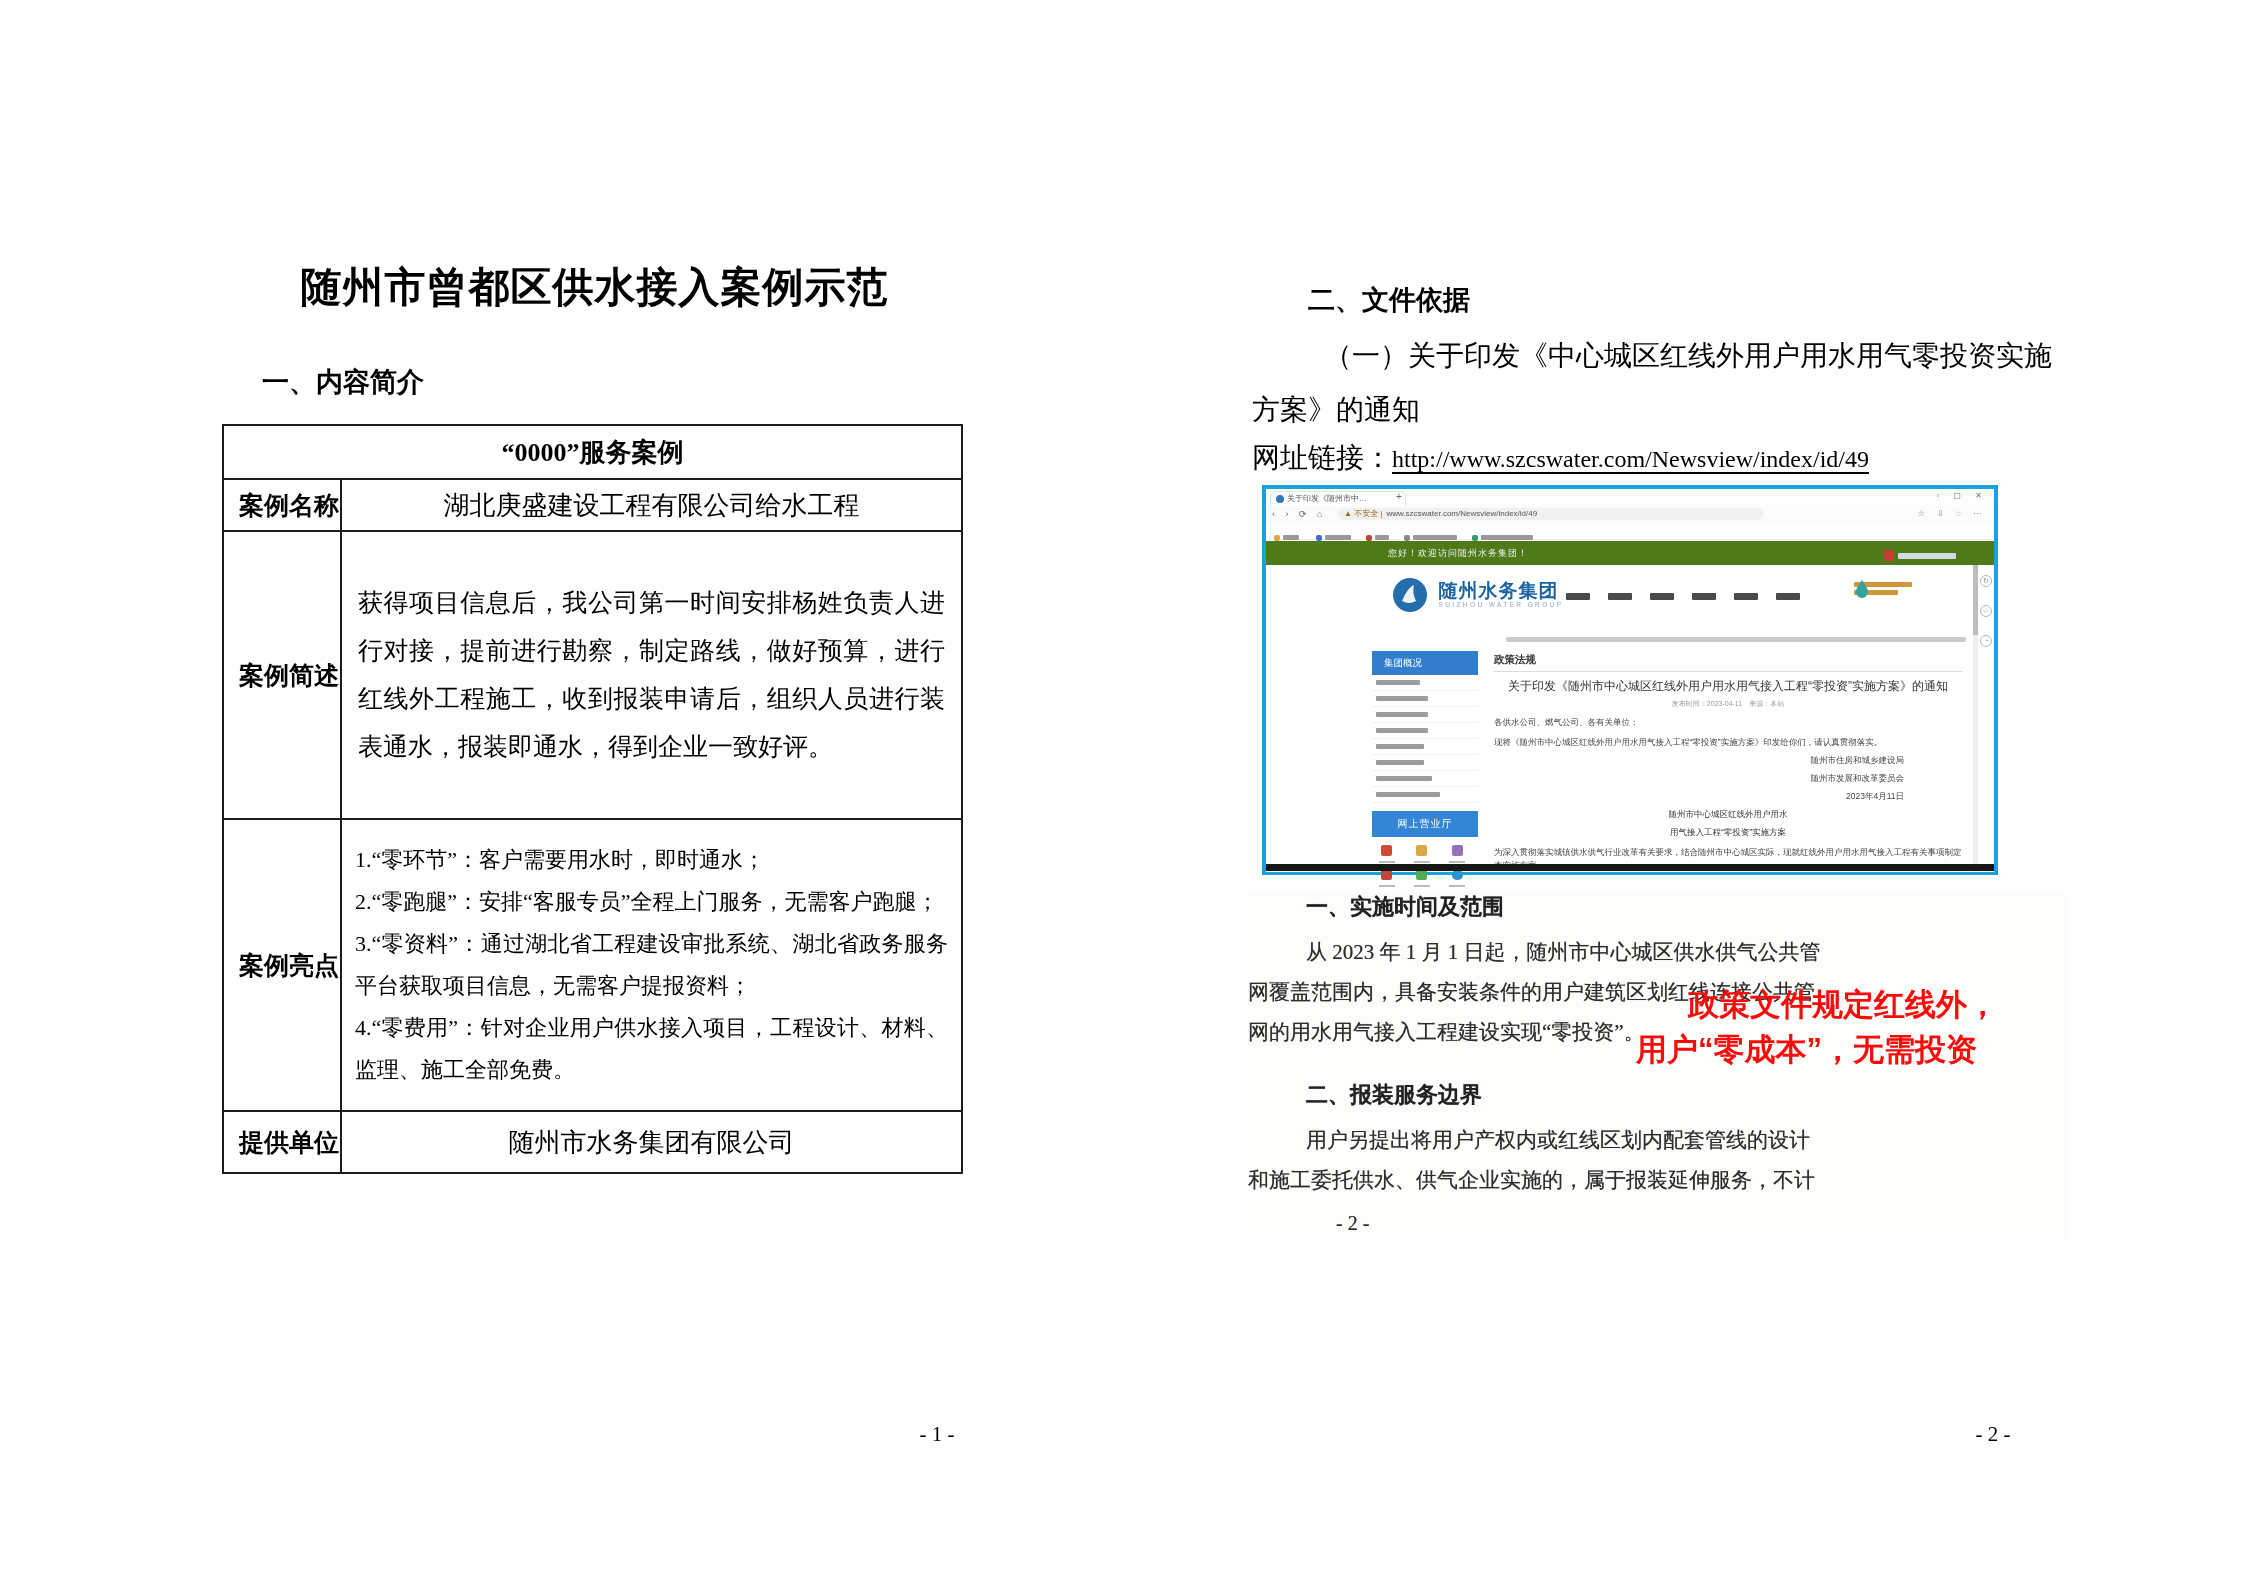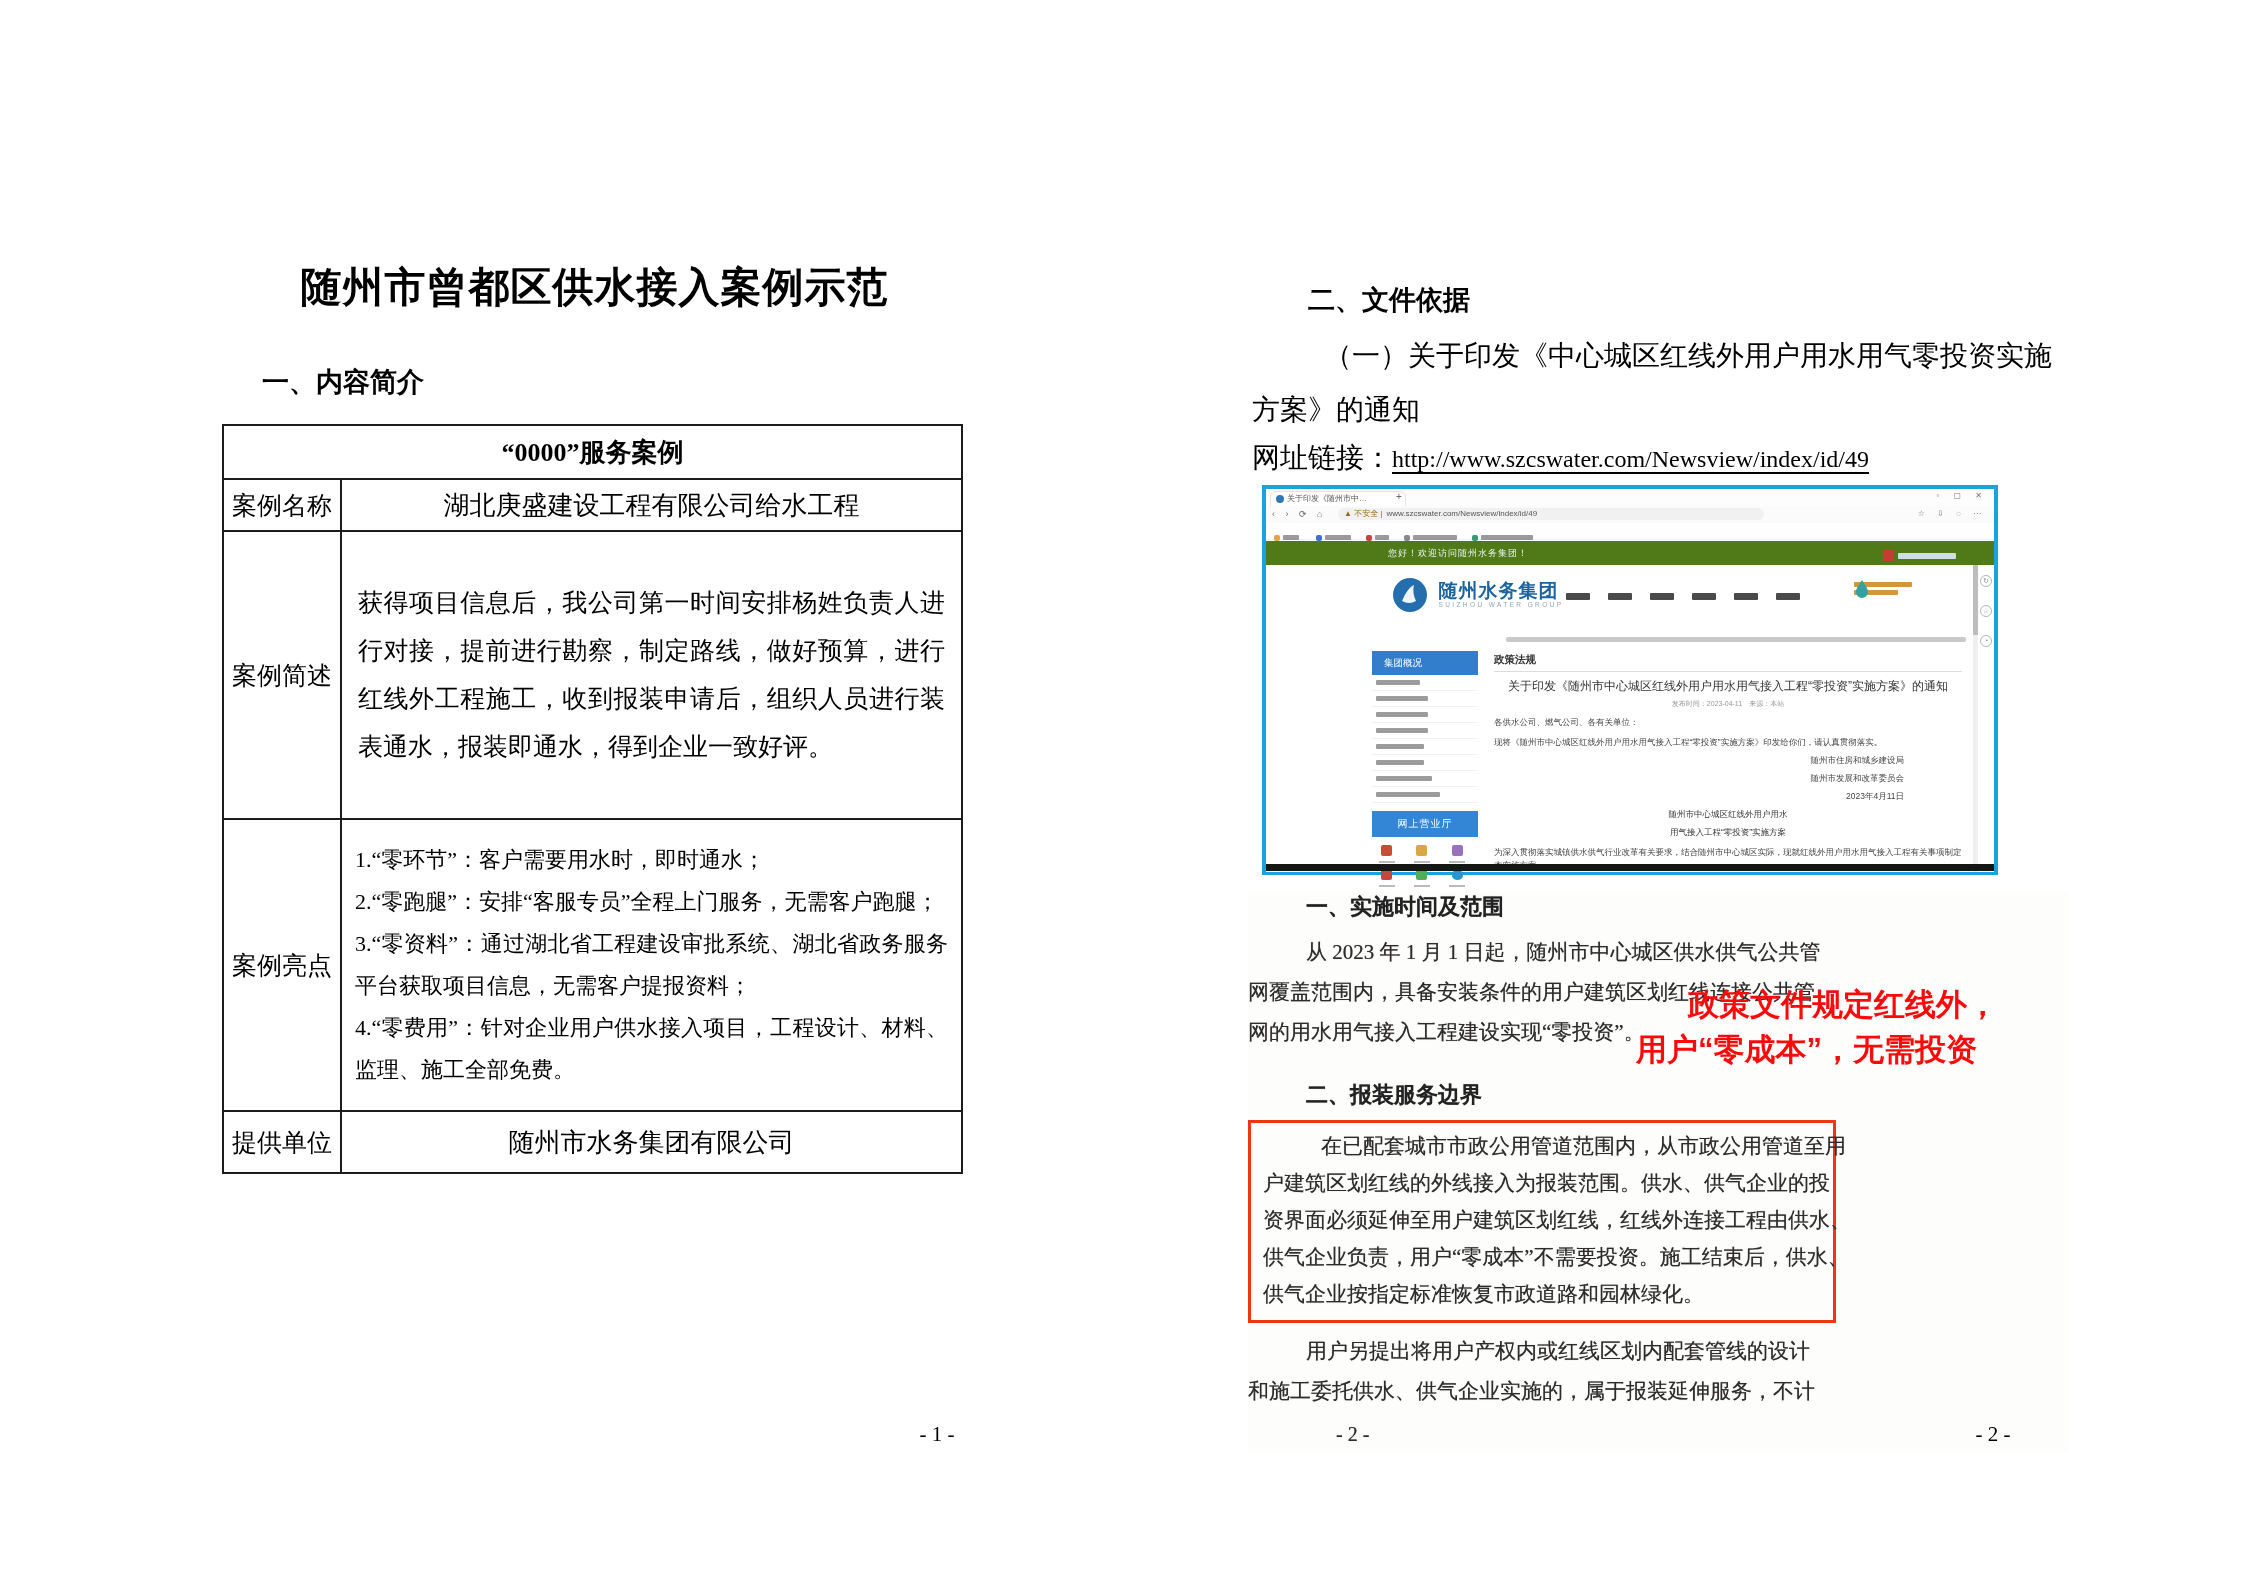--- a/index.html
+++ b/index.html
@@ -10,22 +10,22 @@
   .sans{font-family:"Liberation Sans","DejaVu Sans",sans-serif;}
   .bar{display:inline-block;background:#9a9a9a;border-radius:1px;vertical-align:middle;}
 
   
   .p1-title{position:absolute;left:222px;top:260px;width:745px;text-align:center;
             font-size:41px;font-weight:bold;letter-spacing:1px;}
   .h-section{position:absolute;font-size:27px;font-weight:700;color:#000;}
   .h1{left:262px;top:364px;}
   .case-table{position:absolute;left:222px;top:424px;width:741px;border-collapse:collapse;table-layout:fixed;}
   .case-table td{border:2px solid #1c1c1c;vertical-align:middle;}
-  .case-table .lbl{width:118px;text-align:center;font-family:"Liberation Sans","DejaVu Sans",sans-serif;
-                   font-weight:400;font-size:25px;margin-left:45px;}
+  .case-table .lbl{width:118px;text-align:right;font-family:"Liberation Sans","DejaVu Sans",sans-serif;
+                   font-weight:700;font-size:25px;margin-left:45px;}
   .case-table .hdr{height:50px;text-align:center;font-weight:bold;font-size:26px;}
   .r-name{height:52px;} .r-name .val{text-align:center;font-size:26px;}
   .r-brief{height:288px;} .r-brief .val{font-size:25px;line-height:48px;text-align:justify;padding:0 16px;}
   .r-high{height:292px;} .r-high .val{font-size:22px;line-height:42px;text-align:justify;
                                       padding:0 13px;white-space:pre-line;}
   .r-prov{height:62px;} .r-prov .val{text-align:center;font-size:26px;}
   .footer-num{position:absolute;width:110px;text-align:center;font-size:21px;top:1422px;}
   .f1{left:882px;} .f2{left:1938px;}
 
   
@@ -289,27 +289,20 @@
       <div class="blackbar"></div>
     </div>
   </div>
 
   <div class="scan">
     <h3>一、实施时间及范围</h3>
     <div class="sline ind">从 2023 年 1 月 1 日起，随州市中心城区供水供气公共管</div>
     <div class="sline">网覆盖范围内，具备安装条件的用户建筑区划红线连接公共管</div>
     <div class="sline">网的用水用气接入工程建设实现“零投资”。</div>
     <h3 class="h2b">二、报装服务边界</h3>
-    <div class="redbox">
-      <div class="sline ind">在已配套城市市政公用管道范围内，从市政公用管道至用</div>
-      <div class="sline">户建筑区划红线的外线接入为报装范围。供水、供气企业的投</div>
-      <div class="sline">资界面必须延伸至用户建筑区划红线，红线外连接工程由供水、</div>
-      <div class="sline">供气企业负责，用户“零成本”不需要投资。施工结束后，供水、</div>
-      <div class="sline">供气企业按指定标准恢复市政道路和园林绿化。</div>
-    </div>
     <div class="sline ind" style="margin-top:8px">用户另提出将用户产权内或红线区划内配套管线的设计</div>
     <div class="sline">和施工委托供水、供气企业实施的，属于报装延伸服务，不计</div>
     <div class="scan-pagenum">- 2 -</div>
   </div>
 
   <div class="annotation">
     <div class="a1">政策文件规定红线外，</div>
     <div>用户“零成本”，无需投资</div>
   </div>
 

